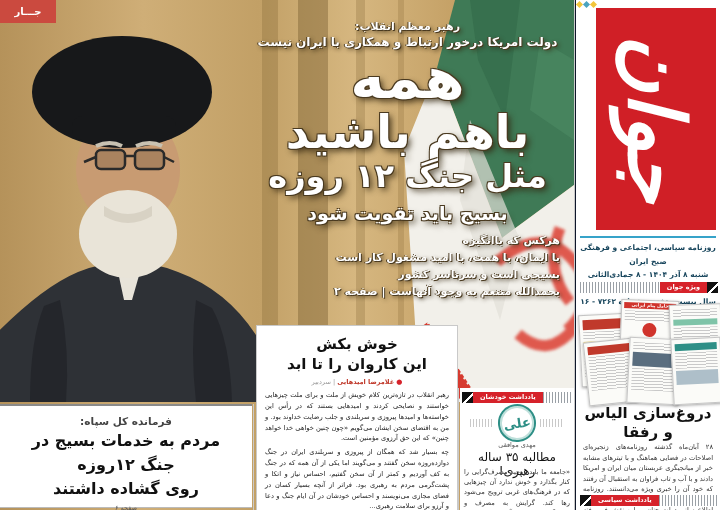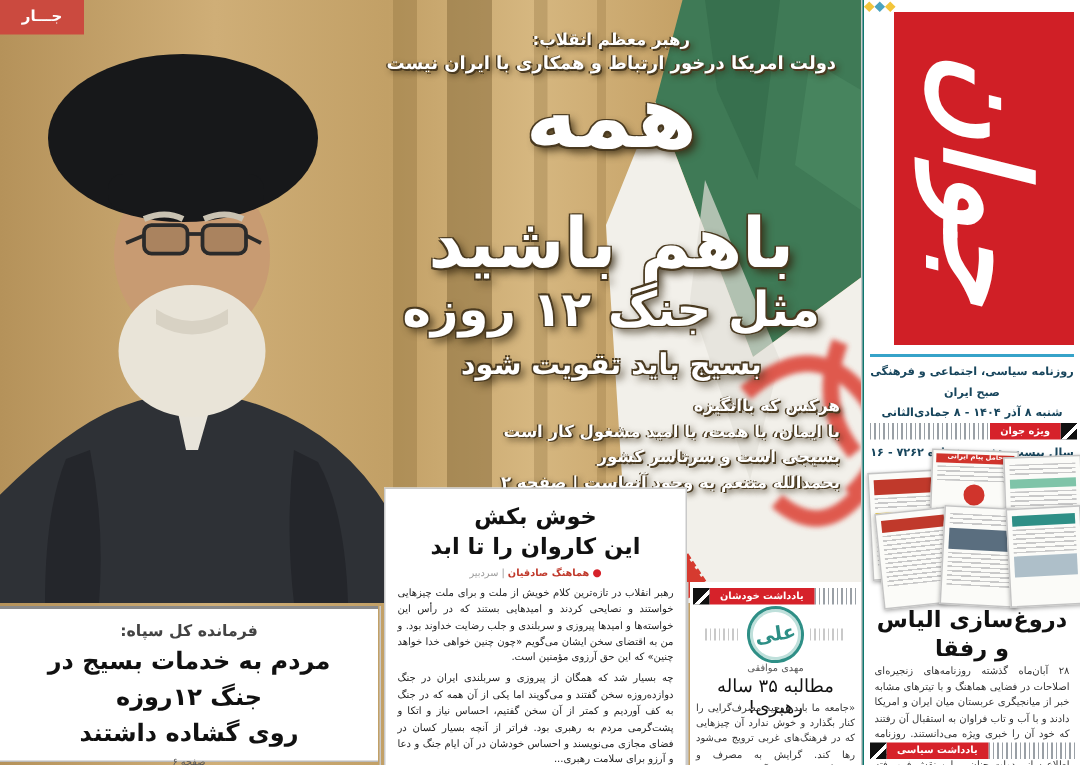--- a/index.html
+++ b/index.html
@@ -1,16 +1,16 @@
 <!DOCTYPE html>
 <html lang="fa" dir="rtl"><head>
 <meta charset="utf-8">
 <style>
   html,body{margin:0;padding:0;background:#e8e8e8;}
-  .page{position:relative;width:720px;height:510px;background:#0f766e;overflow:hidden;
+  .page{position:relative;width:720px;height:510px;background:#0f172a;overflow:hidden;
         font-family:"DejaVu Sans",sans-serif;direction:rtl;margin:0 auto;}
   
   .div-v{position:absolute;width:1px;background:#c9c9c9;}
   
   .right-col{position:absolute;left:576px;top:0;width:144px;height:510px;background:#fff;}
   .ornament{position:absolute;left:1px;top:2px;display:flex;gap:2px;}
   .diamond{width:5px;height:5px;transform:rotate(45deg);}
   .masthead-box{position:absolute;left:20px;top:8px;width:120px;height:222px;background:#d01f26;overflow:hidden;}
   .masthead-title{position:absolute;left:-50px;top:51px;width:220px;height:120px;
       transform:rotate(90deg);color:#fff;font-size:78px;font-weight:bold;font-style:italic;
@@ -38,21 +38,21 @@
   .main{position:absolute;left:0;top:0;width:574px;height:510px;overflow:hidden;}
   .photo-svg{position:absolute;left:0;top:0;}
   .corner-tag{position:absolute;left:0;top:0;width:56px;height:23px;background:#cb4a3f;
       color:#fff;font-size:10px;font-weight:bold;display:flex;align-items:center;justify-content:center;}
   .headline-block{position:absolute;top:20px;left:255px;width:305px;text-align:center;color:#fff;}
   .sh-strong{text-shadow:1px 1px 0 #4a3a20,-1px -1px 0 #4a3a20,1px -1px 0 #4a3a20,-1px 1px 0 #4a3a20,3px 3px 6px rgba(50,38,15,.85);}
   .sh-soft{text-shadow:1px 1px 0 #4a3a20,-1px 0 0 #4a3a20,2px 2px 4px rgba(50,38,15,.8);}
   .kicker1{font-size:11px;font-weight:bold;}
   .kicker2{font-size:12px;font-weight:bold;margin-top:2px;}
   .h-line1{font-size:58px;font-weight:bold;line-height:1.02;}
-  .h-line2{font-size:46px;font-weight:bold;line-height:1.08;margin-top:30px;}
+  .h-line2{font-size:46px;font-weight:bold;line-height:1.08;}
   .h-line3{font-size:32px;font-weight:bold;line-height:1.15;}
   .subhead{font-size:19px;font-weight:bold;margin-top:7px;}
   .deck{font-size:11px;font-weight:bold;line-height:1.55;margin-top:8px;text-align:right;}
   
   .editorial{position:absolute;left:256px;top:325px;width:202px;height:213px;background:#fff;
       border:1px solid #c9c9c9;box-sizing:border-box;}
   .ed-title{margin-top:9px;text-align:center;font-size:15px;font-weight:bold;color:#111;line-height:1.3;}
   .ed-byline{text-align:center;font-size:6.5px;color:#999;margin-top:4px;}
   .ed-byline .dot{color:#d6222a;font-size:7px;}
   .ed-byline .name{color:#c0392b;font-weight:bold;}
@@ -157,21 +157,21 @@
       </div>
     </div>
 
     <div class="editorial">
       <div class="ed-title">
         <div>خوش بکش</div>
         <div>این کاروان را تا ابد</div>
       </div>
       <div class="ed-byline">
         <span class="dot">●</span>
-        <span class="name">هماهنگ صادقیان</span><span> | </span><span>سردبیر</span>
+        <span class="name">غلامرضا امیدهایی</span><span> | </span><span>سردبیر</span>
       </div>
       <div class="ed-body">
         <p>رهبر انقلاب در تازه‌ترین کلام خویش از ملت و برای ملت چیزهایی خواستند و نصایحی کردند و امیدهایی بستند که در رأس این خواسته‌ها و امیدها پیروزی و سربلندی و جلب رضایت خداوند بود. و من به اقتضای سخن ایشان می‌گویم «چون چنین خواهی خدا خواهد چنین» که این حق آرزوی مؤمنین است.</p>
         <p>چه بسیار شد که همگان از پیروزی و سربلندی ایران در جنگ دوازده‌روزه سخن گفتند و می‌گویند اما یکی از آن همه که در جنگ به کف آوردیم و کمتر از آن سخن گفتیم، احساس نیاز و اتکا و پشت‌گرمی مردم به رهبری بود. فراتر از آنچه بسیار کسان در فضای مجازی می‌نویسند و احساس خودشان در آن ایام جنگ و دعا و آرزو برای سلامت رهبری...</p>
       </div>
     </div>
 
     <div class="sepah">
       <div class="sepah-kicker">فرمانده کل سپاه:</div>
       <div class="sepah-headline">

